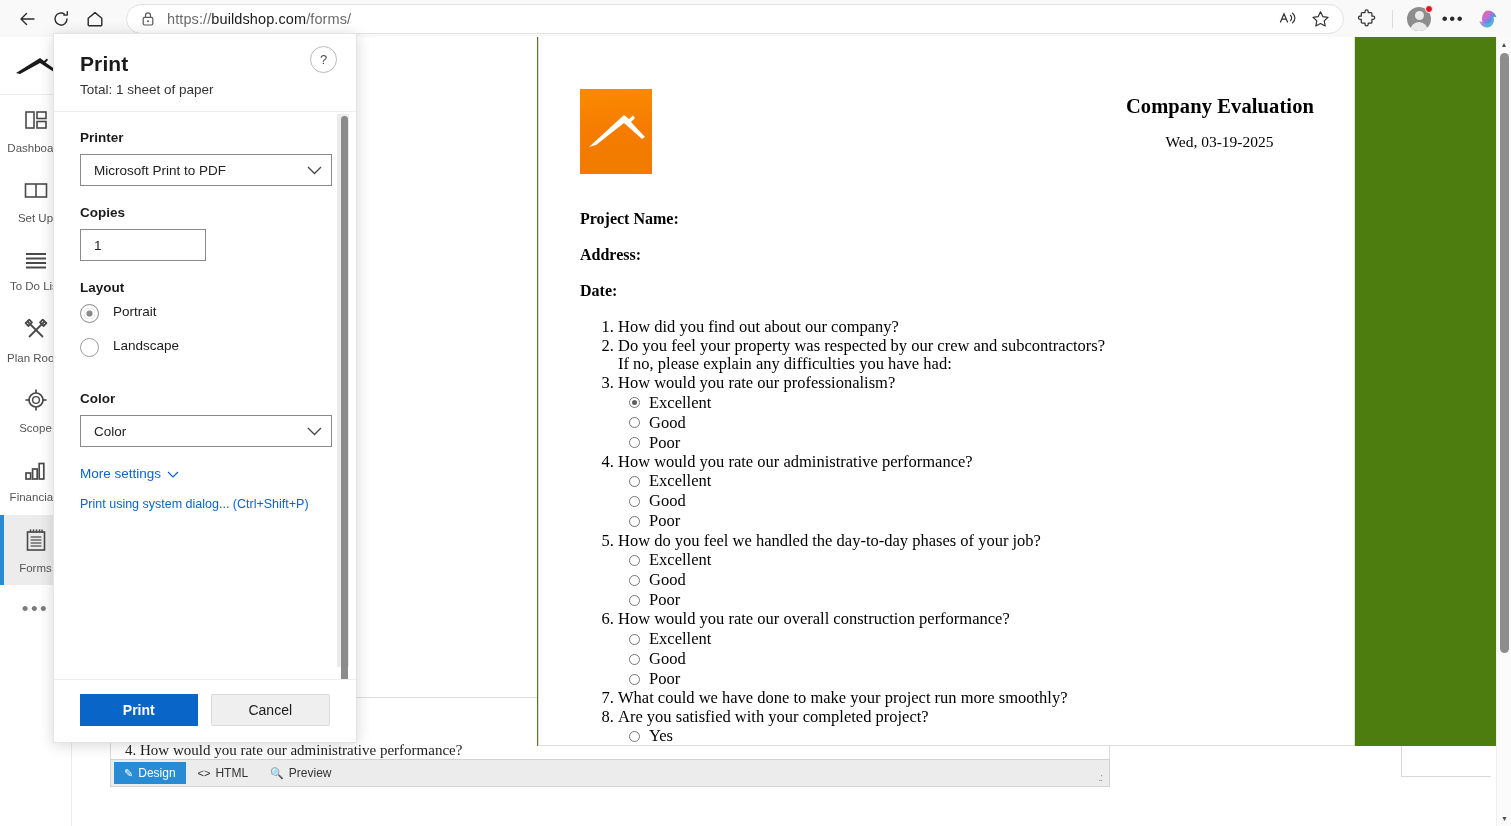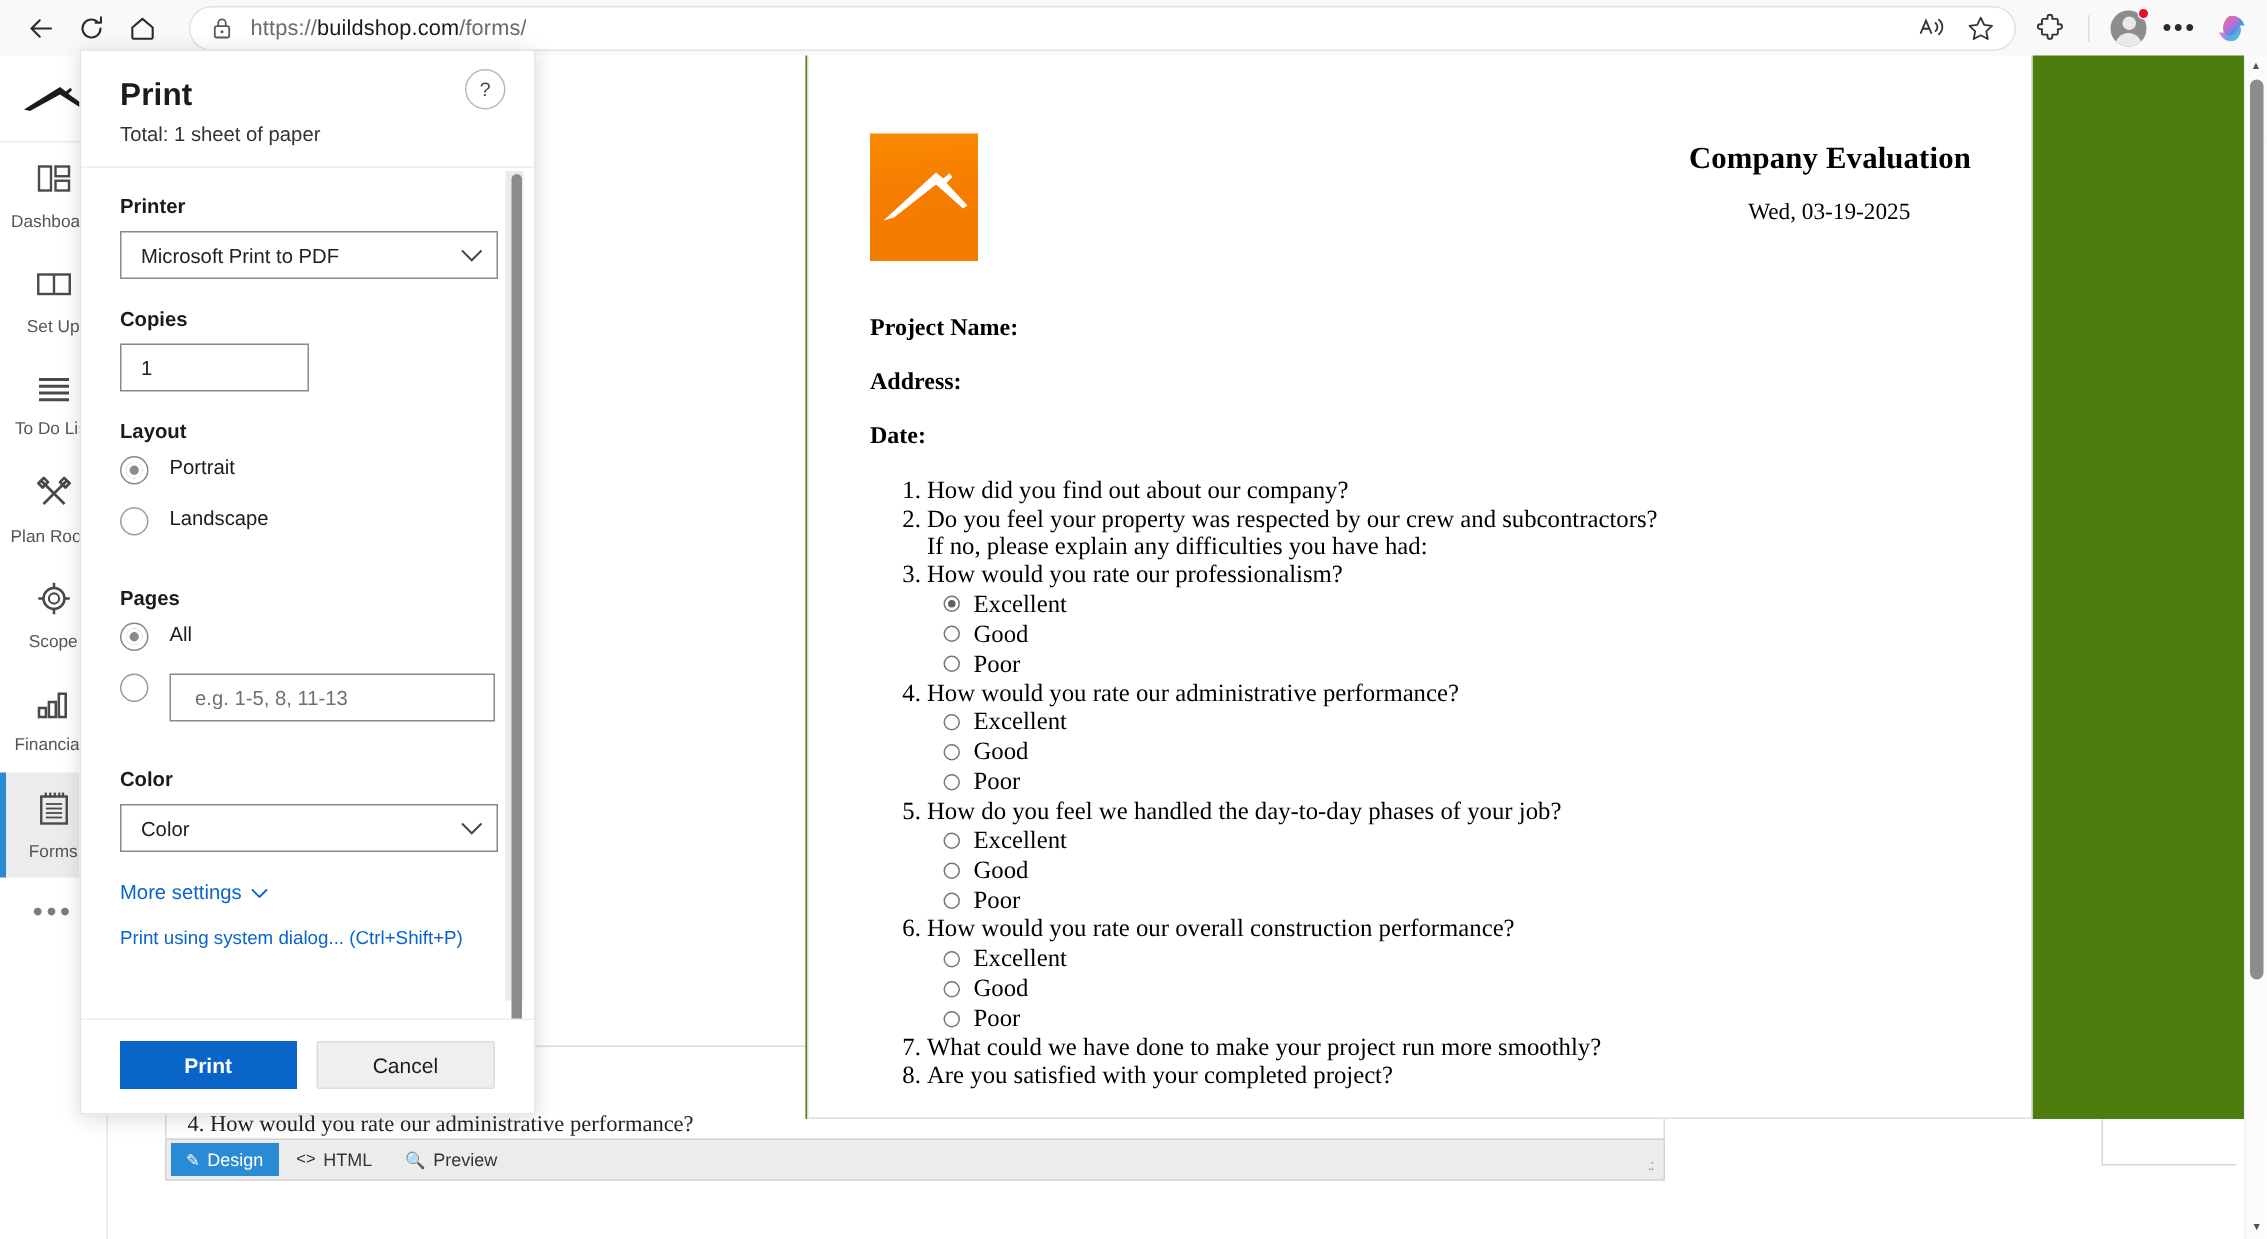--- a/index.html
+++ b/index.html
@@ -595,21 +595,26 @@
               <li>
                 <span class="radio"></span>
                 <span>Good</span>
               </li>
               <li>
                 <span class="radio"></span>
                 <span>Poor</span>
               </li>
             </ul></li>
           <li><span>What could we have done to make your project run more smoothly?</span></li>
-          <li><span>Are you satisfied with your completed project?</span></li>
+          <li><span>Are you satisfied with your completed project?</span><ul class="opt-list">
+              <li>
+                <span class="radio"></span>
+                <span>Yes</span>
+              </li>
+            </ul></li>
         </ol>
     </div>
   </div>
 </div>
 
 <div class="prev-scrollbar">
   <div class="psb-arrow">▲</div>
   <div class="psb-thumb"></div>
   <div class="psb-arrow bottom">▼</div>
 </div>
@@ -653,31 +658,20 @@
       <div class="pd-radio-row">
         <span class="pd-radio checked"></span>
         <span class="pd-radio-label">Portrait</span>
       </div>
       <div class="pd-radio-row">
         <span class="pd-radio"></span>
         <span class="pd-radio-label">Landscape</span>
       </div>
     </div>
 
-    <div class="pd-group">
-      <div class="pd-label">Pages</div>
-      <div class="pd-radio-row">
-        <span class="pd-radio checked"></span>
-        <span class="pd-radio-label">All</span>
-      </div>
-      <div class="pd-radio-row" style="height:44px;">
-        <span class="pd-radio"></span>
-        <input class="pd-pages-input" type="text" placeholder="e.g. 1-5, 8, 11-13" style="">
-      </div>
-    </div>
 
     <div class="pd-group">
       <div class="pd-label">Color</div>
       <div class="pd-select">
         <span>Color</span>
         <span class="chev">
           <svg width="15" height="9" viewBox="0 0 15 9">
               <path d="M1 1 L7.5 7.5 L14 1" fill="none" stroke="#444" stroke-width="1.3"></path>
             </svg>
         </span>

